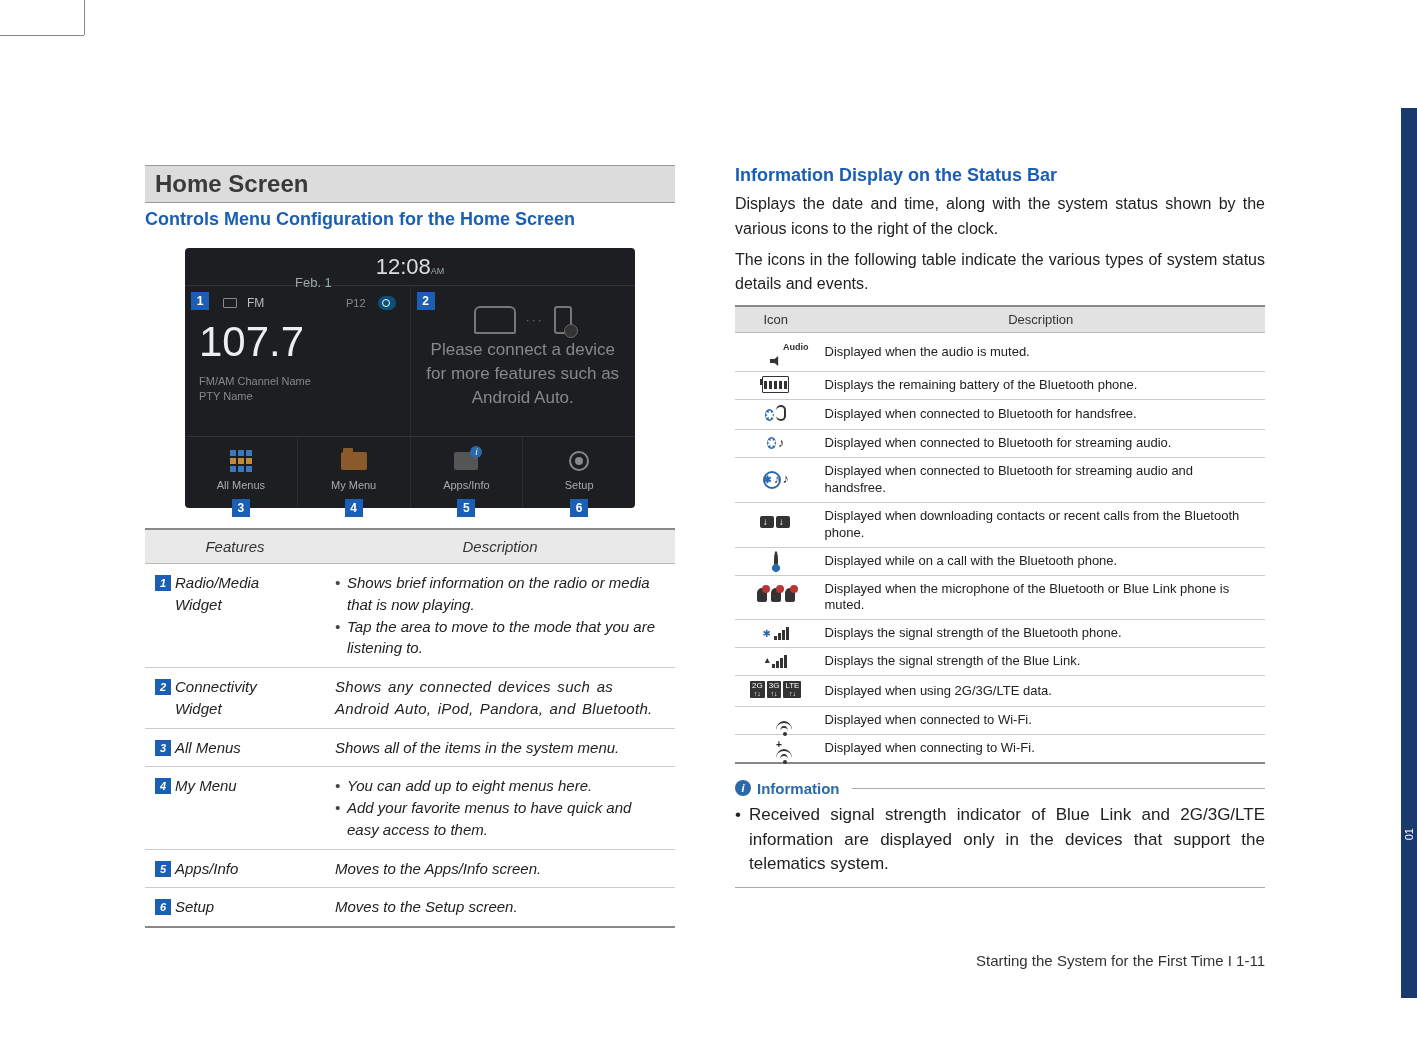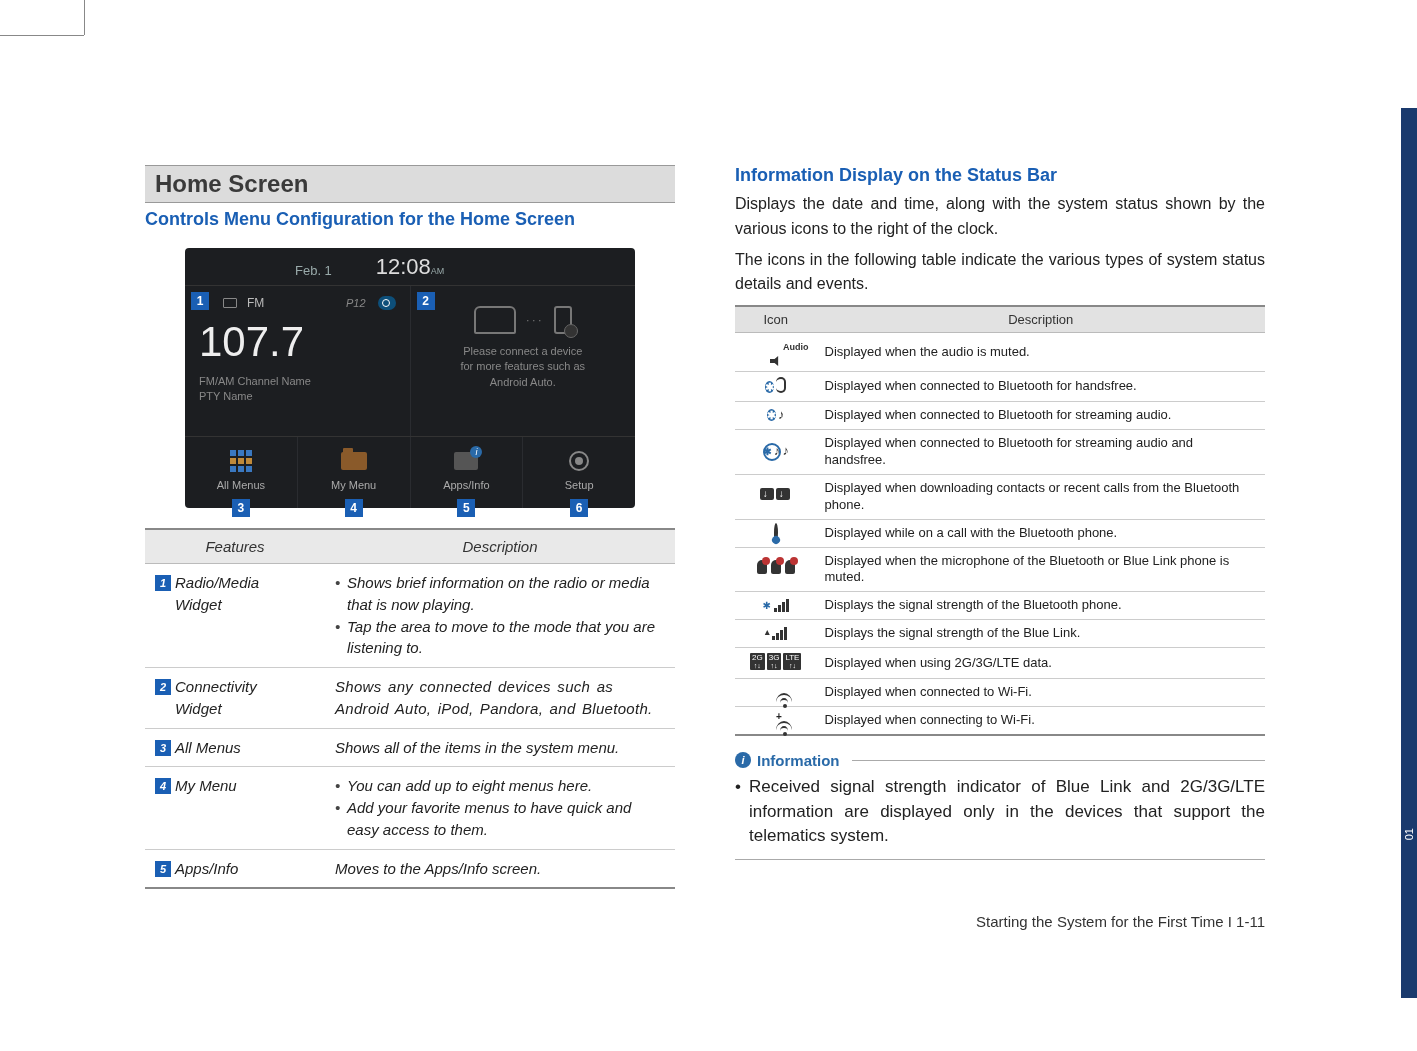--- a/index.html
+++ b/index.html
@@ -14,40 +14,40 @@
   .col { flex: 1; }
 
   .grey-bar { background: #dcdcdc; border-top: 1px solid #999; border-bottom: 1px solid #999; padding: 4px 10px; }
   h2.section-title { font-size: 24px; font-weight: bold; color: #3a3a3a; letter-spacing: 0; }
   h3.sub-blue { color: #1a5fb4; font-size: 18px; font-weight: bold; margin-top: 6px; }
   h3.sub-blue-r { color: #1a5fb4; font-size: 18px; font-weight: bold; }
 
   
   .device { width: 450px; height: 260px; margin: 18px auto 20px auto; background: #1c1e21; border-radius: 4px; position: relative; font-family: Arial, sans-serif; color: #ccc; }
   .device .statusbar { height: 38px; text-align: center; line-height: 38px; font-size: 14px; color: #9aa; border-bottom: 1px solid #333; position: relative; }
-  .device .statusbar .date { position: absolute; left: 110px; font-size: 13px; top: 4px; }
+  .device .statusbar .date { position: absolute; left: 110px; font-size: 13px; top: 16px; }
   .device .statusbar .time { font-size: 22px; color: #ddd; }
   .device .statusbar .ampm { font-size: 9px; }
   .device .mid { display: flex; height: 150px; }
   .device .mid .left, .device .mid .right { flex: 1; padding: 10px 14px; position: relative; }
   .device .mid .left { border-right: 1px solid #2a2c30; }
   .device .fm-row { font-size: 12px; color: #bbb; display: flex; align-items: center; gap: 6px; }
   .device .fm-row .box { display:inline-block; width:14px; height:10px; border:1px solid #888; border-radius:1px; margin-right:4px; }
-  .device .fm-row .preset { margin-left: auto; color:#888; font-size:11px;font-style:italic; }
+  .device .fm-row .preset { margin-left: auto; color:#888; font-size:11px; }
   .device .fm-row .search { display:inline-block; width:18px; height:14px; border-radius:7px; background:#0d4f7a; margin-left:6px; position:relative; }
   .device .fm-row .search::after { content:""; position:absolute; width:6px; height:6px; border:1px solid #fff; border-radius:50%; left:4px; top:3px; }
   .device .freq { font-size: 42px; color: #eee; margin-top: 8px; font-weight: 400; }
   .device .chname { font-size: 11px; color: #888; margin-top: 8px; line-height: 1.4; }
   .device .phone { text-align: center; }
   .device .phone-icons { display:flex; justify-content:center; align-items:center; gap:10px; margin-top:10px; color:#888; font-size:12px; }
   .device .phone-icons .car { width:42px; height:28px; border:2px solid #777; border-radius:6px 6px 2px 2px; position:relative; }
   .device .phone-icons .dots::after { content:"···"; color:#777; letter-spacing:2px; }
   .device .phone-icons .ph { width:18px; height:28px; border:2px solid #777; border-radius:3px; position:relative; }
   .device .phone-icons .ph::after { content:""; position:absolute; right:-8px; bottom:-6px; width:12px; height:12px; border-radius:50%; background:#333; border:1px solid #666; }
-  .device .phone-msg { font-size: 11px; color: #888; margin-top: 10px; line-height: 1.4; }
+  .device .phone-msg { font-size: 17px; color: #888; margin-top: 4px; line-height: 1.4; }
   .device .bbar { display: flex; border-top: 1px solid #333; height: 72px; }
   .device .bbar .bitem { flex: 1; text-align: center; padding-top: 10px; font-size: 11px; color: #aaa; border-right: 1px solid #2a2c30; position:relative; }
   .device .bbar .bitem:last-child { border-right: none; }
   .device .bbar .bicon { height: 28px; display:flex; align-items:center; justify-content:center; margin-bottom:4px; }
   .grid9 { width:22px; height:22px; display:grid; grid-template-columns:repeat(3,1fr); grid-template-rows:repeat(3,1fr); gap:2px; }
   .grid9 span { background:#3a78c0; }
   .grid9 span:nth-child(4),.grid9 span:nth-child(5),.grid9 span:nth-child(6){ background:#c08a3a; }
   .folder { width:26px; height:18px; background:#8a5a2a; border-radius:2px; position:relative; }
   .folder::before { content:""; position:absolute; top:-4px; left:2px; width:10px; height:4px; background:#8a5a2a; border-radius:1px 1px 0 0; }
   .infoico { width:24px; height:18px; background:#555; border-radius:2px; position:relative; }
@@ -250,40 +250,48 @@
                 <ul>
                   <li>You can add up to eight menus here.</li>
                   <li>Add your favorite menus to have quick and easy access to them.</li>
                 </ul>
               </td>
             </tr>
             <tr>
               <td><span class="badge">5</span><span>Apps/Info</span></td>
               <td>Moves to the Apps/Info screen.</td>
             </tr>
+            <tr>
+              <td><span class="badge">6</span><span>Setup</span></td>
+              <td>Moves to the Setup screen.</td>
+            </tr>
           </tbody>
       </table>
     </div>
 
     <div class="col">
       <h3 class="sub-blue-r">Information Display on the Status Bar</h3>
       <p class="body-text">Displays the date and time, along with the system status shown by the various icons to the right of the clock.</p>
       <p class="body-text">The icons in the following table indicate the various types of system status details and events.</p>
 
       <table class="icons">
         <thead>
           <tr>
             <th>Icon</th>
             <th>Description</th>
           </tr>
         </thead>
         <tbody id="icons-body">
             <tr>
               <td><span class="ic"><span class="ic-mute-audio">Audio</span></span></td>
               <td>Displayed when the audio is muted.</td>
+            </tr>
+            <tr>
+              <td><span class="ic"><span class="ic-batt"><span></span><span></span><span></span><span></span><span></span></span></span></td>
+              <td>Displays the remaining battery of the Bluetooth phone.</td>
             </tr>
             <tr>
               <td><span class="ic"><span class="ic-bt">✱</span><span class="ic-bt-hf"></span></span></td>
               <td>Displayed when connected to Bluetooth for handsfree.</td>
             </tr>
             <tr>
               <td><span class="ic"><span class="ic-bt">✱</span><span class="ic-bt-au"></span></span></td>
               <td>Displayed when connected to Bluetooth for streaming audio.</td>
             </tr>
             <tr>

